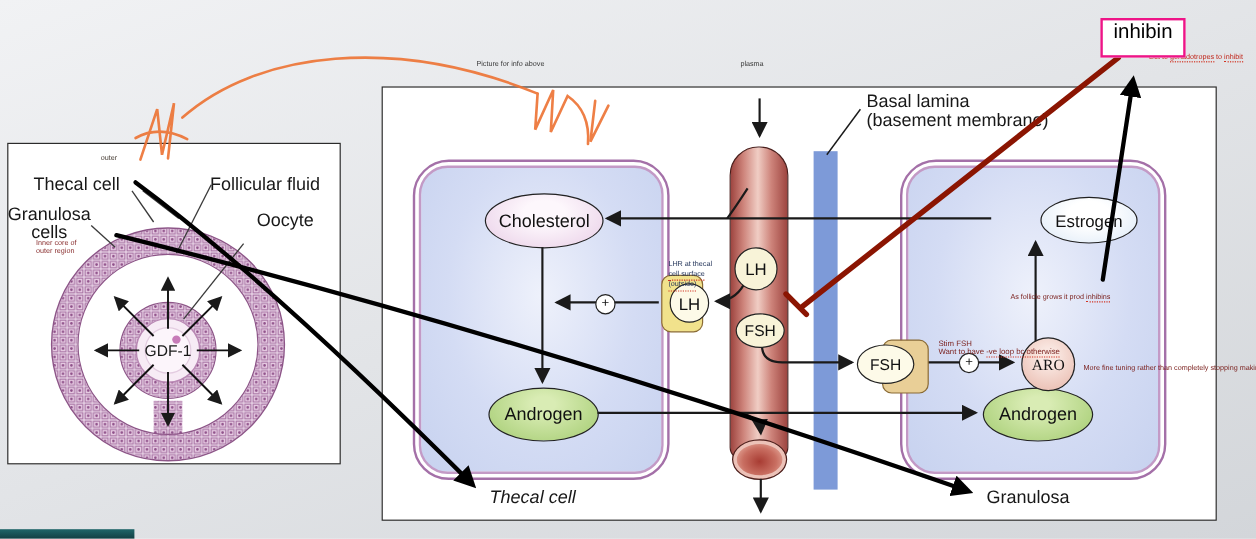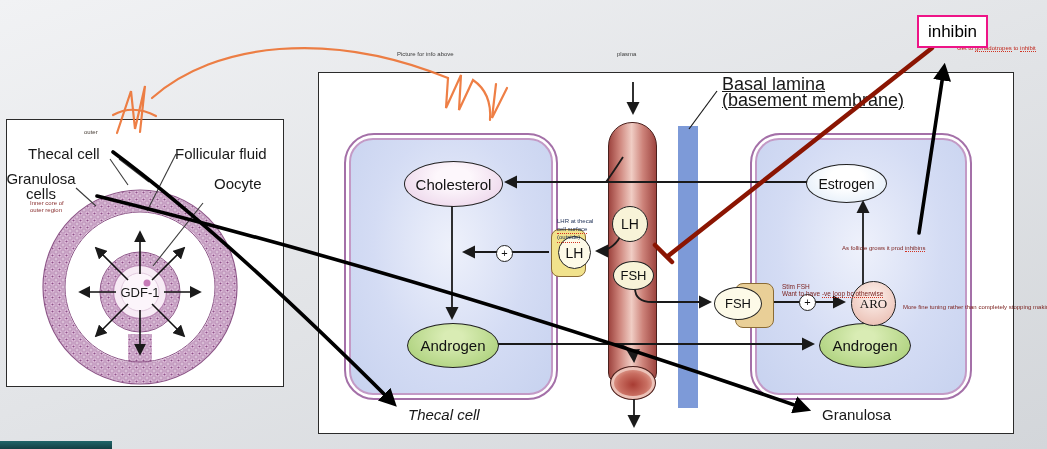--- a/index.html
+++ b/index.html
@@ -20,21 +20,21 @@
   .basal-bar{left:678px;top:126px;width:20px;height:282px;background:#7d9ad8;z-index:1;}
   .node{position:absolute;z-index:3;display:flex;align-items:center;justify-content:center;
     border:1.5px solid #222;border-radius:50%;color:#111;}
   .lbl{position:absolute;z-index:4;color:#181818;}
   .tiny{position:absolute;z-index:6;white-space:nowrap;}
   .sq{position:absolute;z-index:3;border:1.5px solid #8a6b35;border-radius:8px;}
   .plus{font-size:11px;background:#fff;line-height:1;}
   svg{position:absolute;left:0;top:0;z-index:2;}
   svg.annot{z-index:5;}
   #inhibin-box{left:917px;top:15px;width:67px;height:29px;z-index:6;background:#fff;
-    border:2.5px solid #ee1487;display:flex;align-items:center;justify-content:center;
+    border:2.5px solid #ee1487;display:flex;align-items:flex-start;justify-content:center;
     font-size:17px;color:#000;}
   .redsq{border-bottom:1px dotted #d23322;}
   .teal-bar{left:0;top:441px;width:112px;height:8px;z-index:7;background:linear-gradient(#20666a,#133f43);}
 </style>
 </head>
 <body>
 
 <div id="slide">
 
   <div class="abs box" style="left:6px;top:119px;width:276px;height:266px;"></div>
@@ -114,21 +114,21 @@
       <path d="M616,344 Q633,347 634,361" marker-end="url(#ah)"></path>
       <line x1="634" y1="399" x2="634" y2="426" marker-end="url(#ah)"></line>
     </g>
     <line x1="717" y1="91" x2="689" y2="129" stroke="#1a1a1a" stroke-width="1.2"></line>
   </svg>
 
   <div class="node" style="left:404px;top:161px;width:97px;height:44px;font-size:15px;
        background:radial-gradient(ellipse at 50% 35%,#fdf7fc 25%,#e8cde6 100%);">
     <span>Cholesterol</span>
   </div>
-  <div class="node" style="left:806px;top:164px;width:79px;height:37px;font-size:14px;
+  <div class="node" style="left:867px;top:164px;width:79px;height:37px;font-size:14px;
        background:radial-gradient(ellipse at 50% 35%,#ffffff 30%,#dcearf 100%);background:radial-gradient(ellipse at 50% 35%,#ffffff 30%,#dce9f7 100%);">
     <span>Estrogen</span>
   </div>
   <div class="node" style="left:407px;top:323px;width:90px;height:43px;font-size:15px;
        background:radial-gradient(ellipse at 50% 30%,#d9ecb4 15%,#a3cb70 100%);">
     <span>Androgen</span>
   </div>
   <div class="node" style="left:819px;top:323px;width:90px;height:43px;font-size:15px;
        background:radial-gradient(ellipse at 50% 30%,#d9ecb4 15%,#a3cb70 100%);">
     <span>Androgen</span>
@@ -163,21 +163,21 @@
 
   <div class="lbl" style="left:28px;top:145px;font-size:15px;">Thecal cell</div>
   <div class="lbl" style="left:175px;top:145px;font-size:15px;">Follicular fluid</div>
   <div class="lbl" style="left:6px;top:171px;width:70px;text-align:center;font-size:15px;line-height:15px;">
     <div>Granulosa</div>
     <div>cells</div>
   </div>
   <div class="lbl" style="left:214px;top:175px;font-size:15px;">Oocyte</div>
   <div class="lbl" style="left:110px;top:285px;width:60px;text-align:center;font-size:13px;">GDF-1</div>
 
-  <div class="lbl" style="left:722px;top:77px;font-size:18px;line-height:15.5px;text-decoration:underline;">
+  <div class="lbl" style="left:722px;top:77px;font-size:15px;line-height:15.5px;">
     <div>Basal lamina</div>
     <div>(basement membrane)</div>
   </div>
   <div class="lbl" style="left:408px;top:406px;font-size:15px;font-style:italic;">Thecal cell</div>
   <div class="lbl" style="left:822px;top:406px;font-size:15px;">Granulosa</div>
 
   <div class="tiny" style="left:397px;top:51px;font-size:6px;color:#3a3a3a;">Picture for info above</div>
   <div class="tiny" style="left:617px;top:51px;font-size:6px;color:#3a3a3a;">plasma</div>
   <div class="tiny" style="left:84px;top:129px;font-size:6px;color:#4a4038;">outer</div>
   <div class="tiny" style="left:30px;top:200px;font-size:6px;line-height:6.5px;color:#8a3030;">

